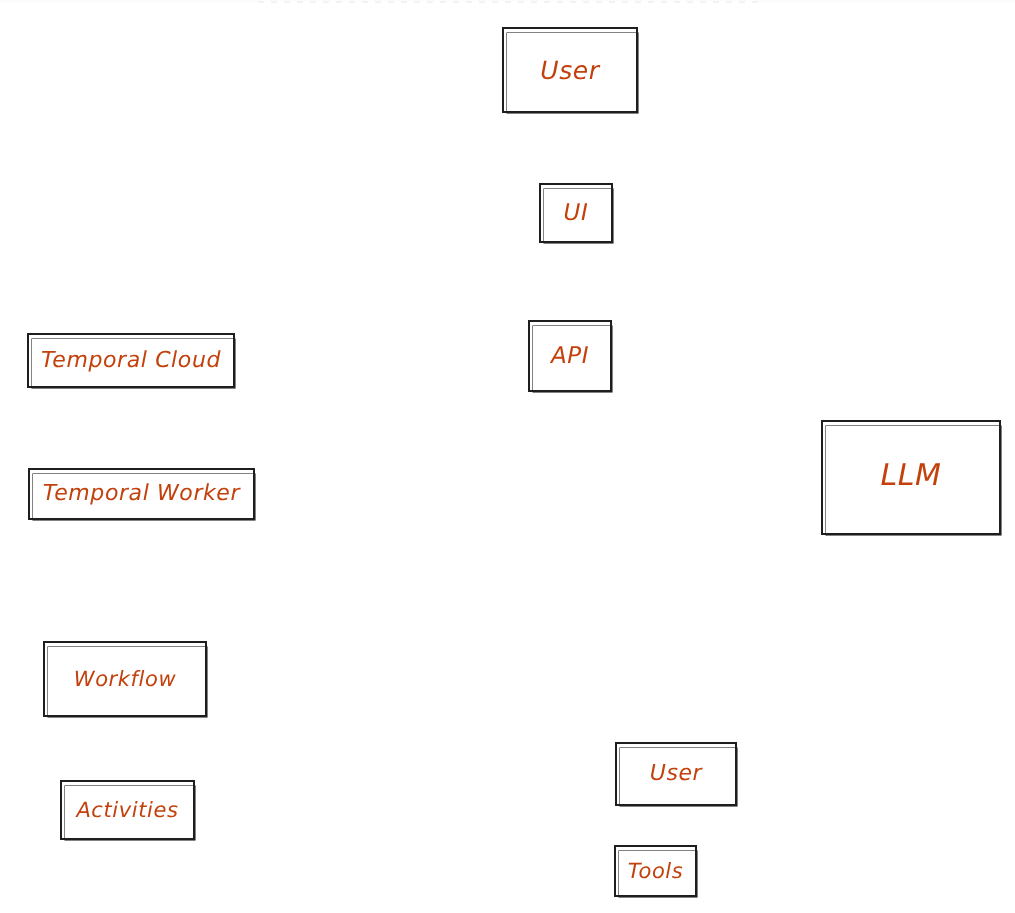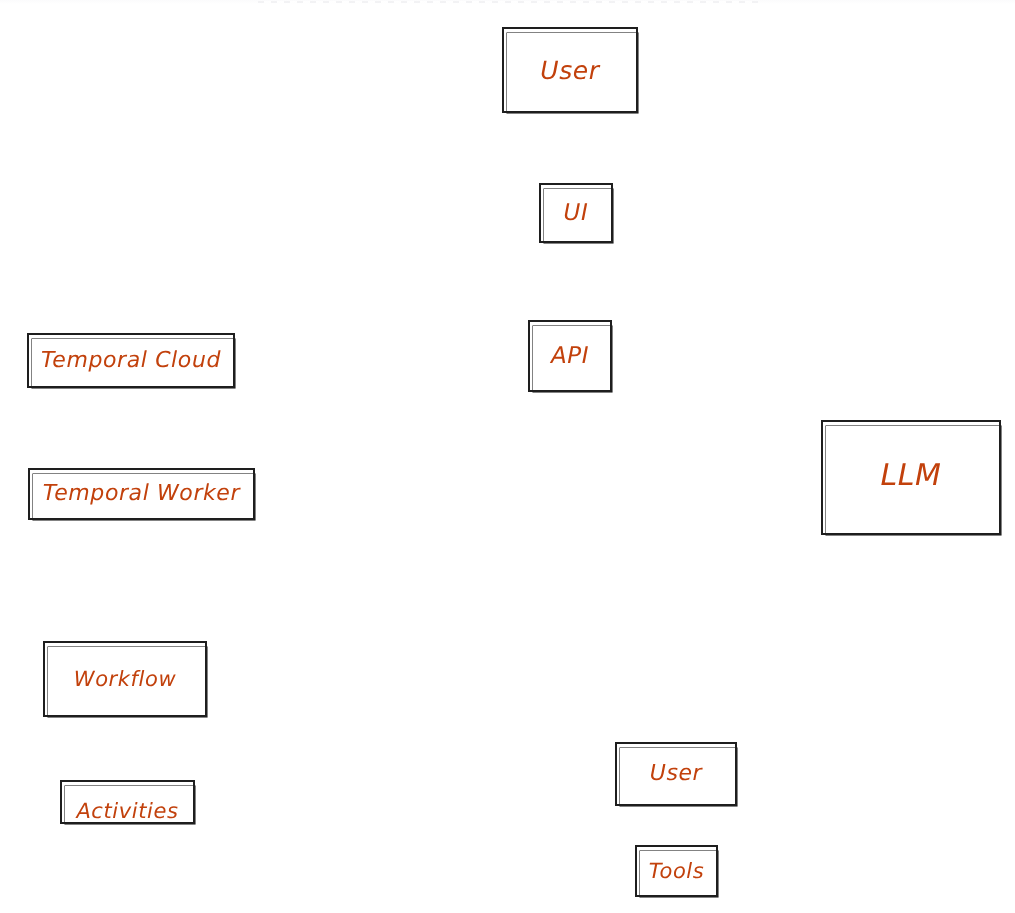--- a/index.html
+++ b/index.html
@@ -80,23 +80,23 @@
   }
 
   
   #node-user      { left: 502px; top: 27px;  width: 136px; height: 86px; }
   #node-ui        { left: 539px; top: 183px; width: 74px;  height: 60px; }
   #node-api       { left: 528px; top: 298px; width: 84px;  height: 72px; margin-top: 22px; }
   #node-temporal-cloud  { left: 27px;  top: 333px; width: 208px; height: 55px; }
   #node-temporal-worker { left: 28px;  top: 468px; width: 227px; height: 52px; }
   #node-llm       { left: 821px; top: 420px; width: 180px; height: 115px; }
   #node-workflow  { left: 43px;  top: 641px; width: 164px; height: 76px; }
-  #node-activities{ left: 60px;  top: 780px; width: 135px; height: 44px; align-items: flex-end; }
+  #node-activities{ left: 60px;  top: 780px; width: 135px; height: 60px; }
   #node-goals     { left: 615px; top: 742px; width: 122px; height: 64px; }
-  #node-tools     { left: 635px; top: 845px; width: 83px;  height: 52px; }
+  #node-tools     { left: 614px; top: 845px; width: 83px;  height: 52px; }
 
   #node-user      .node-label { font-size: 25px; }
   #node-ui        .node-label { font-size: 23px; }
   #node-api       .node-label { font-size: 23px; }
   #node-temporal-cloud  .node-label { font-size: 22px; }
   #node-temporal-worker .node-label { font-size: 22px; }
   #node-llm       .node-label { font-size: 30px; margin-bottom: 4px; }
   #node-workflow  .node-label { font-size: 21px; }
   #node-activities .node-label { font-size: 21px; }
   #node-goals     .node-label { font-size: 22px; }

